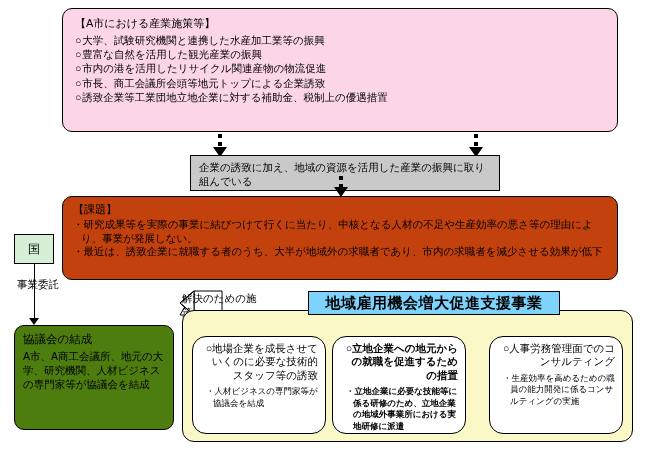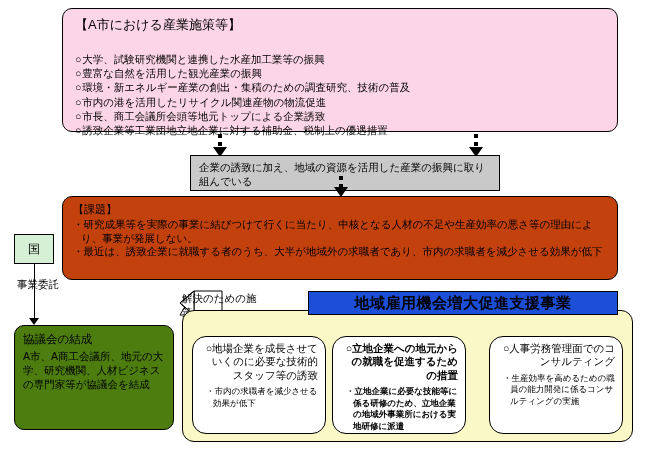--- a/index.html
+++ b/index.html
@@ -25,22 +25,22 @@
     left: 62px;
     top: 8px;
     width: 556px;
     height: 124px;
     background: #fcd6e6;
     border: 1px solid #000000;
     border-radius: 10px;
     padding: 7px 10px 5px 12px;
   }
   #policy-box .title {
-    font-size: 13px;
-    margin-bottom: 18px;
+    font-size: 11px;
+    margin-bottom: 2px;
   }
   #policy-box ul {
     list-style: none;
     margin: 0;
     padding: 0;
   }
   #policy-box li {
     font-size: 10.5px;
     line-height: 14.2px;
     white-space: nowrap;
@@ -156,23 +156,23 @@
     width: 451px;
     height: 132px;
     background: #fbf8c8;
     border: 1px solid #000000;
     border-radius: 12px;
   }
   #measure-title {
     position: absolute;
     left: 308px;
     top: 291px;
-    width: 310px;
+    width: 252px;
     height: 24px;
-    background: #1d4ed8;
+    background: #7dd3fc;
     border: 1px solid #000000;
     display: flex;
     align-items: center;
     justify-content: center;
     font-size: 15px;
     font-weight: bold;
     letter-spacing: 0.5px;
   }
   .measure-item {
     position: absolute;
@@ -255,21 +255,20 @@
   #arrow-mid-1 { left: 334px; top: 176px; height: 12px; }
 </style>
 </head>
 <body>
 
 <div class="box" id="policy-box">
   <div class="title">【A市における産業施策等】</div>
   <ul>
     <li>大学、試験研究機関と連携した水産加工業等の振興</li>
     <li>豊富な自然を活用した観光産業の振興</li>
-    <li>環境・新エネルギー産業の創出・集積のための調査研究、技術の普及</li>
     <li>市内の港を活用したリサイクル関連産物の物流促進</li>
     <li>市長、商工会議所会頭等地元トップによる企業誘致</li>
     <li>誘致企業等工業団地立地企業に対する補助金、税制上の優遇措置</li>
   </ul>
 </div>
 
 <div class="dashed-arrow" id="arrow-left-1">
   <div class="stem"></div>
     <div class="head"></div>
 </div>
@@ -313,21 +312,21 @@
   <path d="M31 2 L17 14 L31 26 L31 2 Z" fill="#ffffff" stroke="#000000" stroke-width="1"></path>
   <path d="M31 2 L17 14 L31 26" fill="none" stroke="#000000" stroke-width="1"></path>
 </svg>
 <div id="solution-label">解決のための施策</div>
 
 <div class="box" id="measure-box"></div>
 <div class="box" id="measure-title">地域雇用機会増大促進支援事業</div>
 
 <div class="measure-item" id="measure-item-0">
   <div class="head">地場企業を成長させていくのに必要な技術的スタッフ等の誘致</div>
-  <div class="sub">市内の求職者を減少させる効果が低下</div>
+  <div class="sub">人材ビジネスの専門家等が協議会を結成</div>
 </div>
 <div class="measure-item" id="measure-item-1">
   <div class="head">立地企業への地元からの就職を促進するための措置</div>
   <div class="sub">立地企業に必要な技能等に係る研修のため、立地企業の地域外事業所における実地研修に派遣</div>
 </div>
 <div class="measure-item" id="measure-item-2">
   <div class="head">人事労務管理面でのコンサルティング</div>
   <div class="sub">生産効率を高めるための職員の能力開発に係るコンサルティングの実施</div>
 </div>
 

